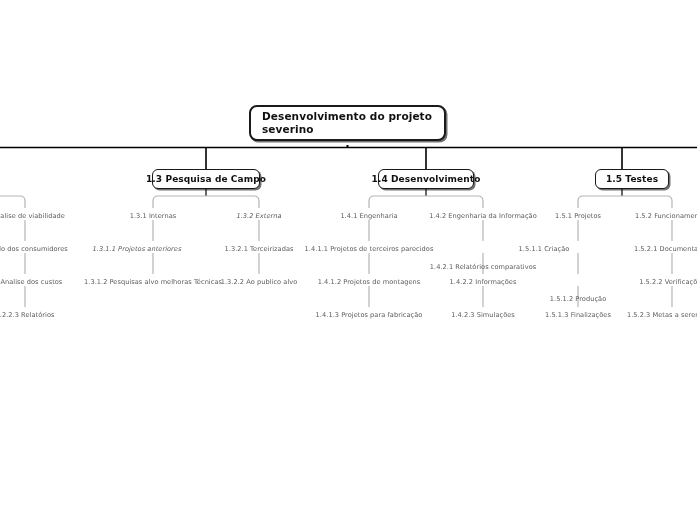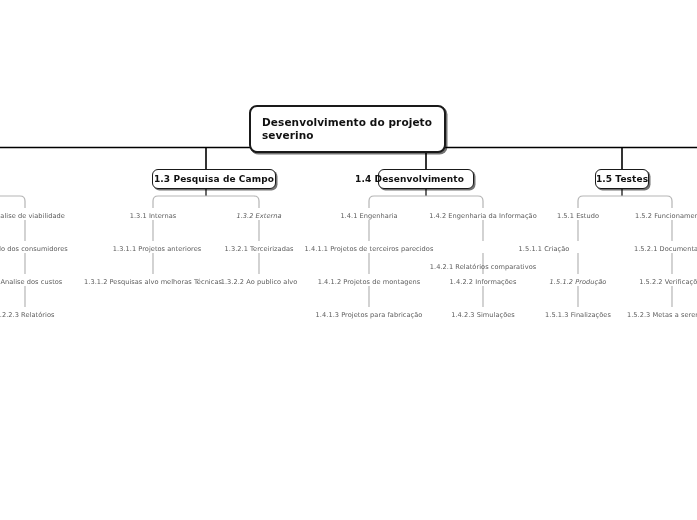--- a/index.html
+++ b/index.html
@@ -43,21 +43,21 @@
     border-radius: 7px;
     display: flex;
     align-items: center;
     box-shadow: 1.5px 1.5px 0 rgba(0,0,0,0.55);
   }
 
   .node-root {
     left: 249px;
     top: 105px;
     width: 197px;
-    height: 48px;
+    height: 36px;
     border-radius: 8px;
     padding: 0 11px;
   }
   .node-root .node-label {
     font-size: 10.5px;
     font-weight: bold;
     color: #111111;
     line-height: 1.28;
     letter-spacing: 0.1px;
   }
@@ -70,23 +70,23 @@
     padding: 0 9px;
   }
   .node-branch .node-label {
     font-size: 9px;
     font-weight: bold;
     color: #111111;
     white-space: nowrap;
     letter-spacing: 0.1px;
   }
 
-  .b-13 { left: 152px; top: 169px; width: 124px; }
-  .b-14 { left: 378px; top: 169px; width: 96px; justify-content: flex-end;  }
-  .b-15 { left: 595px; top: 169px; width: 54px;  }
+  .b-13 { left: 152px; top: 169px; width: 108px; }
+  .b-14 { left: 378px; top: 169px; width: 96px;  }
+  .b-15 { left: 595px; top: 169px; width: 74px;  }
 
   
   .leaf {
     position: absolute;
     font-size: 6.6px;
     color: #5c5c5c;
     white-space: nowrap;
     letter-spacing: 0.05px;
     line-height: 1;
     transform: translateX(-50%);
@@ -162,40 +162,40 @@
   <div class="node node-branch b-15">
     <span class="node-label">1.5 Testes</span>
   </div>
 
   <div class="leaf" style="left:25px; top:213px;">2 Analise de viabilidade</div>
   <div class="leaf" style="left:25px; top:246px;">Estudo dos consumidores</div>
   <div class="leaf" style="left:25px; top:279px;">2.2 Analise dos custos</div>
   <div class="leaf" style="left:25px; top:312px;">1.2.2.3 Relatórios</div>
 
   <div class="leaf" style="left:153px; top:213px;">1.3.1 Internas</div>
-  <div class="leaf" style="left:157px; top:246px;">1.3.1.1 Projetos anteriores</div>
+  <div class="leaf" style="left:137px; top:246px;font-style:italic;">1.3.1.1 Projetos anteriores</div>
   <div class="leaf" style="left:153px; top:279px;">1.3.1.2 Pesquisas alvo melhoras Técnicas</div>
 
   <div class="leaf" style="left:259px; top:213px;font-style:italic;">1.3.2 Externa</div>
   <div class="leaf" style="left:259px; top:246px;">1.3.2.1 Terceirizadas</div>
   <div class="leaf" style="left:259px; top:279px;">1.3.2.2 Ao publico alvo</div>
 
   <div class="leaf" style="left:369px; top:213px;">1.4.1 Engenharia</div>
   <div class="leaf" style="left:369px; top:246px;">1.4.1.1 Projetos de terceiros parecidos</div>
   <div class="leaf" style="left:369px; top:279px;">1.4.1.2 Projetos de montagens</div>
   <div class="leaf" style="left:369px; top:312px;">1.4.1.3 Projetos para fabricação</div>
 
   <div class="leaf" style="left:483px; top:213px;">1.4.2 Engenharia da Informação</div>
   <div class="leaf" style="left:483px; top:252px;margin-top:12px;">1.4.2.1 Relatórios comparativos</div>
   <div class="leaf" style="left:483px; top:279px;">1.4.2.2  Informações</div>
   <div class="leaf" style="left:483px; top:312px;">1.4.2.3 Simulações</div>
 
-  <div class="leaf" style="left:578px; top:213px;">1.5.1 Estudo</div>
+  <div class="leaf" style="left:578px; top:213px;">1.5.1 Projetos</div>
   <div class="leaf" style="left:544px; top:246px;">1.5.1.1 Criação</div>
-  <div class="leaf" style="left:578px; top:279px;font-style:italic;">1.5.1.2 Produção</div>
+  <div class="leaf" style="left:578px; top:296px;">1.5.1.2 Produção</div>
   <div class="leaf" style="left:578px; top:312px;">1.5.1.3 Finalizações</div>
 
   <div class="leaf" style="left:672px; top:213px;">1.5.2 Funcionamentos</div>
   <div class="leaf" style="left:672px; top:246px;">1.5.2.1 Documentação</div>
   <div class="leaf" style="left:672px; top:279px;">1.5.2.2 Verificações</div>
   <div class="leaf" style="left:672px; top:312px;">1.5.2.3 Metas a serem traç</div>
 
 </div>
 
 </body></html>

